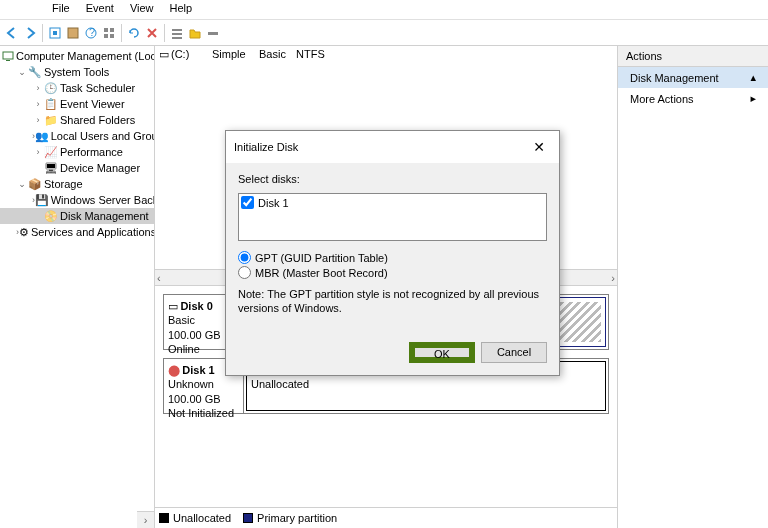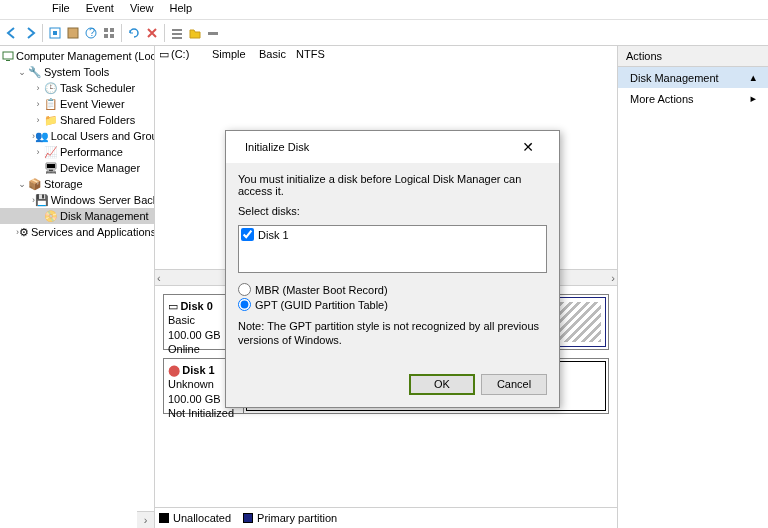--- a/index.html
+++ b/index.html
@@ -30,30 +30,30 @@
 .disk-vol { flex: 1; margin: 2px; padding: 4px; border: 1px solid #000; }
 .disk-vol.primary { border-left: 4px solid #1a237e; }
 .legend { border-top: 1px solid #d0d0d0; padding: 4px; display: flex; gap: 12px; }
 .legend-item { display: flex; align-items: center; gap: 4px; }
 .legend-sw { width: 10px; height: 10px; border: 1px solid #000; }
 .actions { width: 150px; background: #fff; }
 .actions-hdr { background: #f0f0f0; padding: 4px 8px; font-weight: 400; border-bottom: 1px solid #d0d0d0; }
 .actions-item { padding: 4px 12px; display: flex; justify-content: space-between; align-items: center; }
 .actions-item.sel { background: #d5e5f5; }
 .dialog { position: absolute; left: 225px; top: 130px; width: 335px; background: #f0f0f0; border: 1px solid #888; box-shadow: 2px 2px 8px rgba(0,0,0,0.3); z-index: 10; }
-.dlg-title { display: flex; justify-content: space-between; align-items: center; padding: 6px 19px; background: #fff; }
+.dlg-title { display: flex; justify-content: space-between; align-items: center; padding: 6px 8px; background: #fff; }
 .dlg-close { width: 24px; height: 20px; display: flex; align-items: center; justify-content: center; font-size: 14px; }
 .dlg-body { padding: 10px 12px; font-size: 11px; }
 .dlg-body p { margin-bottom: 8px; }
 .disk-list { background: #fff; border: 1px solid #888; height: 48px; padding: 2px; margin-bottom: 10px; }
 .radio-row { display: flex; align-items: center; gap: 4px; margin: 2px 0; }
 .dlg-note { margin-top: 8px; line-height: 1.3; }
 .dlg-btns { display: flex; justify-content: flex-end; gap: 6px; padding: 8px 12px 12px; }
 .dlg-btns button { width: 66px; height: 21px; background: #e1e1e1; border: 1px solid #adadad; }
-.dlg-btns button.primary { border: 2px solid #4d7c0f; }
+.dlg-btns button.primary { border: 6px solid #4d7c0f; }
 svg { display: block; }
 .scroll-v-tree { position: absolute; right: 0; bottom: 0; width: 17px; height: 17px; background: #f0f0f0; border-top: 1px solid #d0d0d0; display:flex; align-items:center; justify-content:center; color:#666; }
 </style>
 </head>
 <body>
 
 <div class="menubar">
   <span>File</span>
   <span>Event</span>
   <span>View</span>
@@ -269,35 +269,34 @@
       </div>
   </div>
 </div>
 
 <div class="dialog">
   <div class="dlg-title">
     <span>Initialize Disk</span>
     <span class="dlg-close">✕</span>
   </div>
   <div class="dlg-body">
-    <p>You must initialize a disk before Logical Disk Manager can access it.</p>
     <p>Select disks:</p>
     <div class="disk-list">
       <label style="display:flex;align-items:center;gap:4px">
           <input type="checkbox" checked="" style="">
           <span>Disk 1</span>
         </label>
     </div>
     <div class="radio-row">
+        <input type="radio" name="ps" checked="" style="">
+        <span>GPT (GUID Partition Table)</span>
+      </div>
+    <div class="radio-row">
         <input type="radio" name="ps" style="">
         <span>MBR (Master Boot Record)</span>
-      </div>
-    <div class="radio-row">
-        <input type="radio" name="ps" checked="" style="">
-        <span>GPT (GUID Partition Table)</span>
       </div>
     <p class="dlg-note">Note: The GPT partition style is not recognized by all previous versions of Windows.</p>
   </div>
   <div class="dlg-btns">
     <button class="primary">OK</button>
     <button>Cancel</button>
   </div>
 </div>
 
 </body></html>

